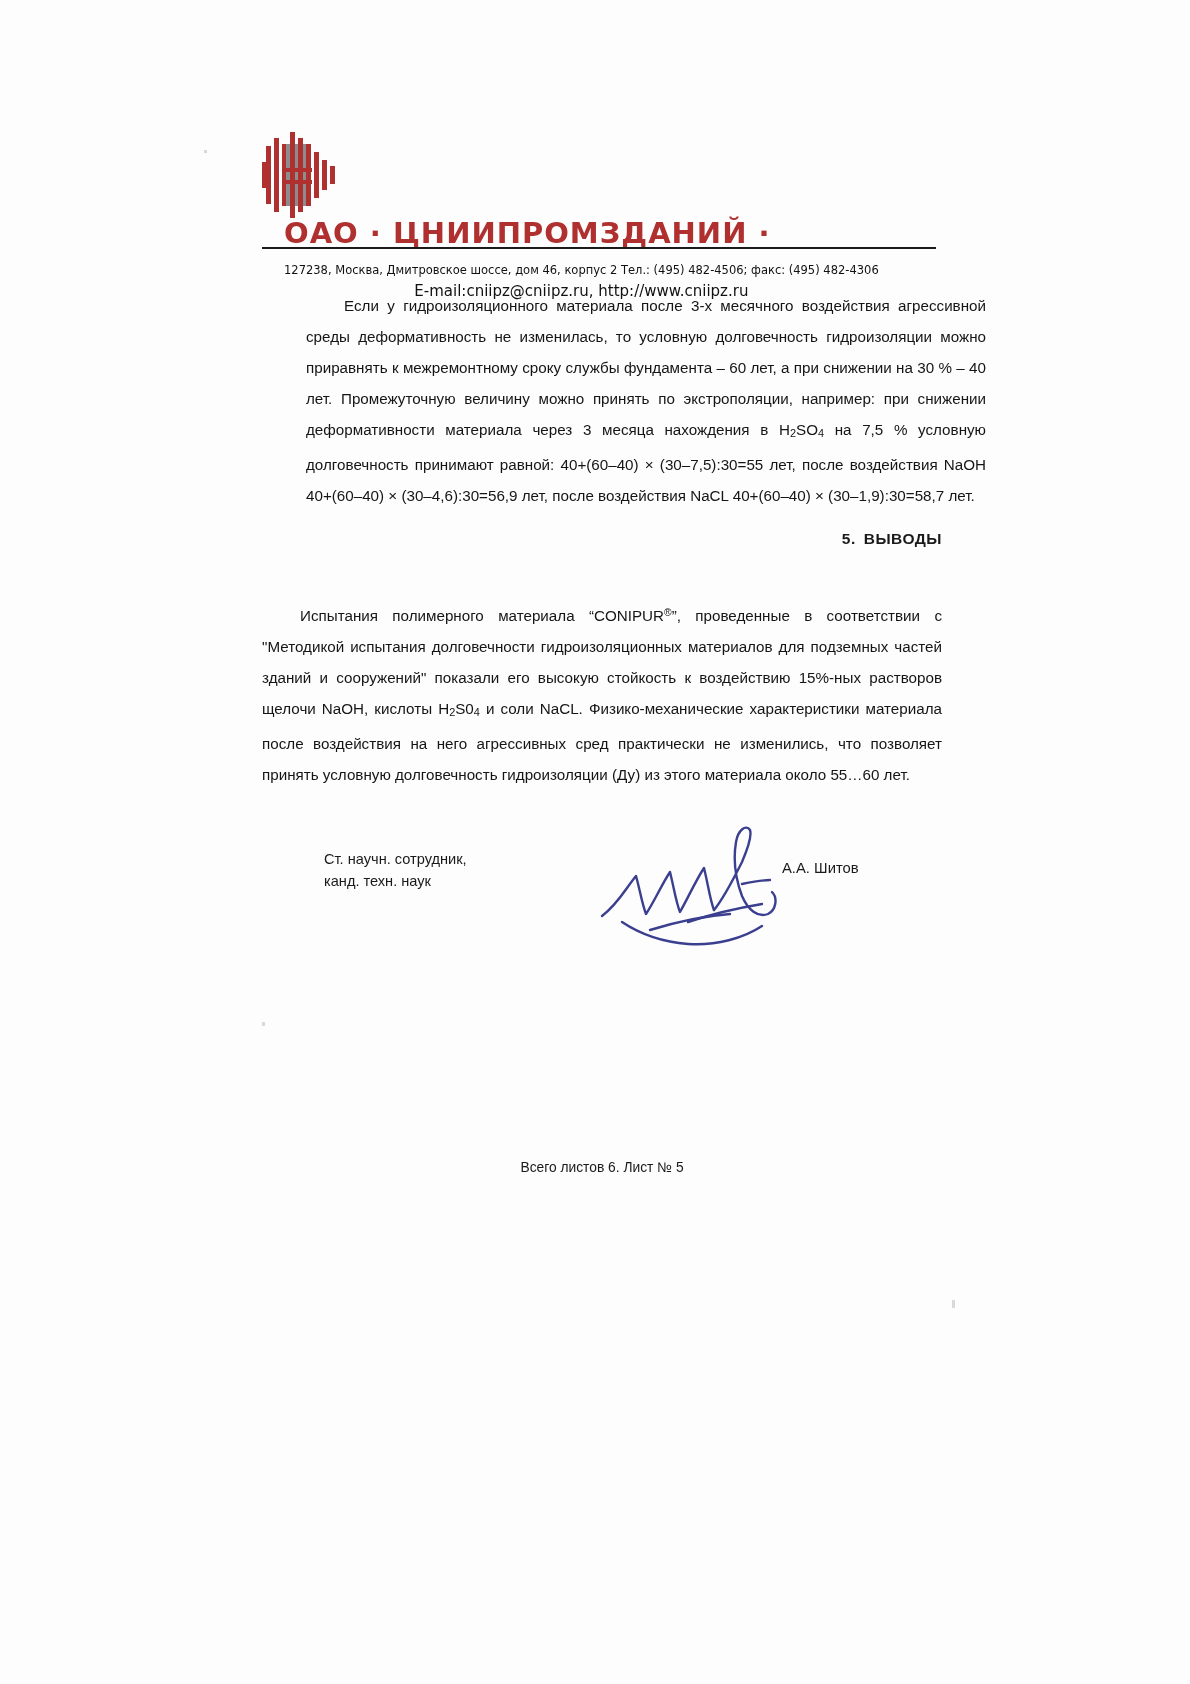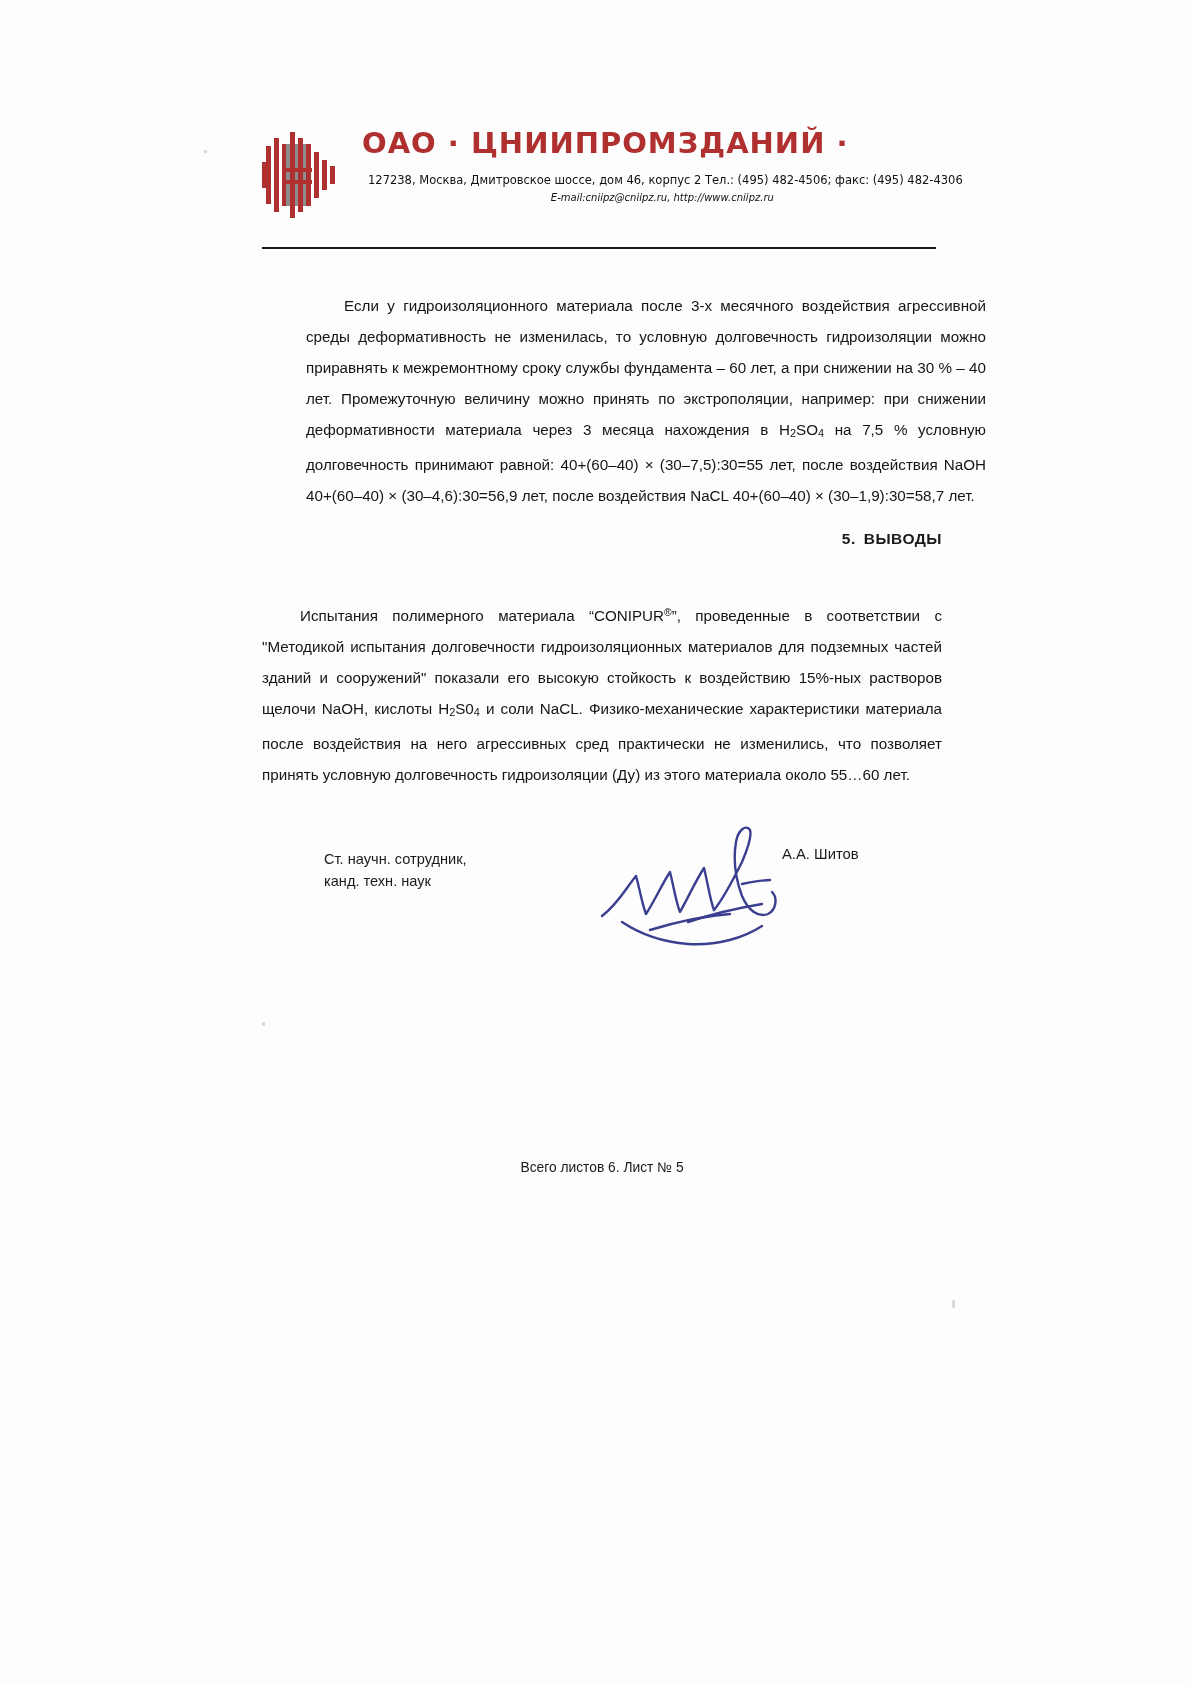--- a/index.html
+++ b/index.html
@@ -22,21 +22,21 @@
     background: #fdfdfd;
   }
 
   
   .letterhead {
     position: absolute;
     left: 262px;
     top: 128px;
     width: 680px;
     display: flex;
-    flex-direction: row;
+    flex-direction: column;
     align-items: flex-start;
   }
 
   .logo-mark {
     width: 78px;
     height: 86px;
     position: relative;
     flex: 0 0 auto;
     margin-top: 4px;
   }
@@ -65,29 +65,27 @@
   }
 
   .org-address {
     margin-top: 12px;
     font-family: "DejaVu Sans", sans-serif;
     font-size: 11.5px;
     color: #111;
     text-align: left;
     line-height: 1.55;
     white-space: nowrap;
-    margin-left: 6px;
   }
   .org-email {
     font-family: "DejaVu Sans", sans-serif;
-    font-size: 10px;
+    font-size: 15px;
     color: #111;
     text-align: center;
     line-height: 1.55;
-    font-style: italic;
   }
 
   .rule {
     position: absolute;
     left: 262px;
     top: 247px;
     width: 674px;
     height: 2px;
     background: #1a1a1a;
   }
@@ -135,21 +133,21 @@
     position: absolute;
     left: 62px;
     top: 10px;
     font-size: 14.6px;
     line-height: 22px;
     white-space: pre-line;
   }
   .sign-name {
     position: absolute;
     left: 520px;
-    top: 8px;
+    top: 22px;
     font-size: 14.8px;
     white-space: nowrap;
   }
   .signature-svg {
     position: absolute;
     left: 330px;
     top: -20px;
   }
 
   

